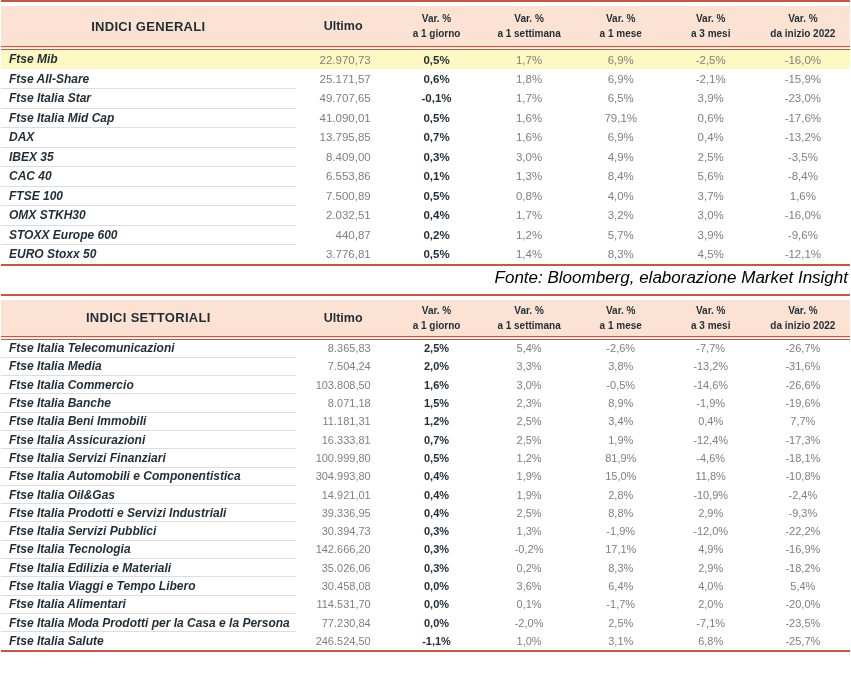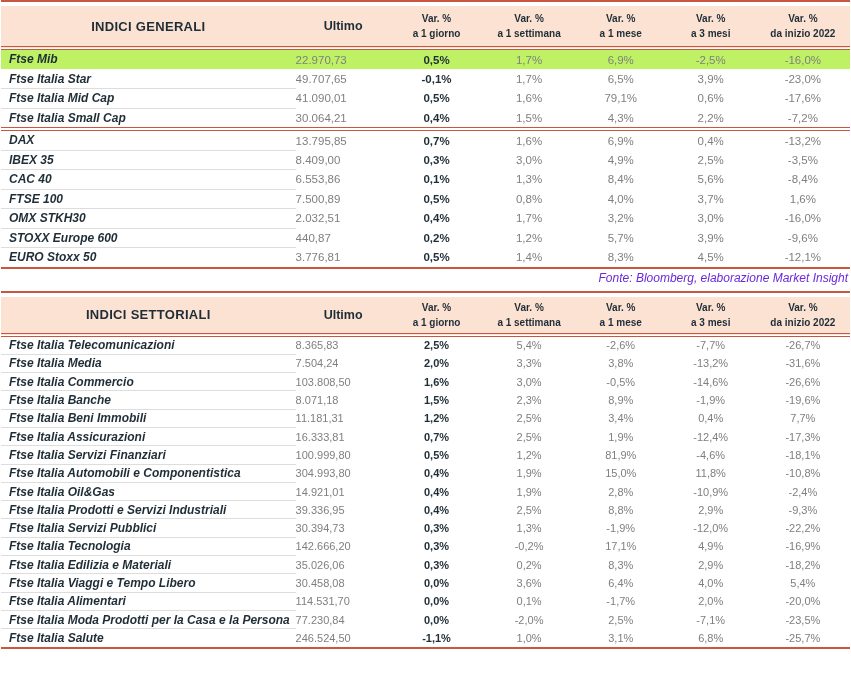--- a/index.html
+++ b/index.html
@@ -37,29 +37,29 @@
     font-size:11.5px;color:#7f7f7f;text-align:center;
     padding:0;height:18.5px;white-space:nowrap;overflow:hidden;
   }
   .t2 tbody td{height:17.3px;font-size:11px;}
   td.lbl{
     color:#1f2d36;font-weight:bold;font-style:italic;
     text-align:left;padding-left:8px;font-size:12px;
     border-bottom:1px solid #dddddd;
   }
   .t2 td.lbl{font-size:12px;}
-  td.ult{text-align:left;padding-right:20px;}
+  td.ult{text-align:right;padding-right:20px;}
   td.v1d{color:#1f2d36;font-weight:bold;}
-  tr.hl td{background:#bef264;}
+  tr.hl td{background:#fef9c3;}
   tr.hl td.lbl{border-bottom-color:transparent;}
   tr.grp td{border-bottom:4px double #c9563e;}
   tr.last td{border-bottom:2px solid #c9563e;}
   .fonte{
-    text-align:right;font-style:italic;color:#6d28d9;
-    font-size:12px;padding:2px 2px 3px 18px;
+    text-align:right;font-style:italic;color:#000000;
+    font-size:17px;padding:2px 2px 3px 18px;
   }
 </style>
 </head>
 <body>
 
 <div class="page">
 
   <section class="report">
     <div class="top-rule"></div>
     <table class="tbl t1">
@@ -102,45 +102,45 @@
           <tr class="hl">
             <td class="lbl">Ftse Mib</td>
             <td class="ult">22.970,73</td>
             <td class="v1d">0,5%</td>
             <td class="num">1,7%</td>
             <td class="num">6,9%</td>
             <td class="num">-2,5%</td>
             <td class="num">-16,0%</td>
           </tr>
           <tr>
+            <td class="lbl">Ftse All-Share</td>
+            <td class="ult">25.171,57</td>
+            <td class="v1d">0,6%</td>
+            <td class="num">1,8%</td>
+            <td class="num">6,9%</td>
+            <td class="num">-2,1%</td>
+            <td class="num">-15,9%</td>
+          </tr>
+          <tr>
             <td class="lbl">Ftse Italia Star</td>
             <td class="ult">49.707,65</td>
             <td class="v1d">-0,1%</td>
             <td class="num">1,7%</td>
             <td class="num">6,5%</td>
             <td class="num">3,9%</td>
             <td class="num">-23,0%</td>
           </tr>
           <tr>
             <td class="lbl">Ftse Italia Mid Cap</td>
             <td class="ult">41.090,01</td>
             <td class="v1d">0,5%</td>
             <td class="num">1,6%</td>
             <td class="num">79,1%</td>
             <td class="num">0,6%</td>
             <td class="num">-17,6%</td>
-          </tr>
-          <tr class="grp">
-            <td class="lbl">Ftse Italia Small Cap</td>
-            <td class="ult">30.064,21</td>
-            <td class="v1d">0,4%</td>
-            <td class="num">1,5%</td>
-            <td class="num">4,3%</td>
-            <td class="num">2,2%</td>
-            <td class="num">-7,2%</td>
           </tr>
           <tr>
             <td class="lbl">DAX</td>
             <td class="ult">13.795,85</td>
             <td class="v1d">0,7%</td>
             <td class="num">1,6%</td>
             <td class="num">6,9%</td>
             <td class="num">0,4%</td>
             <td class="num">-13,2%</td>
           </tr>

